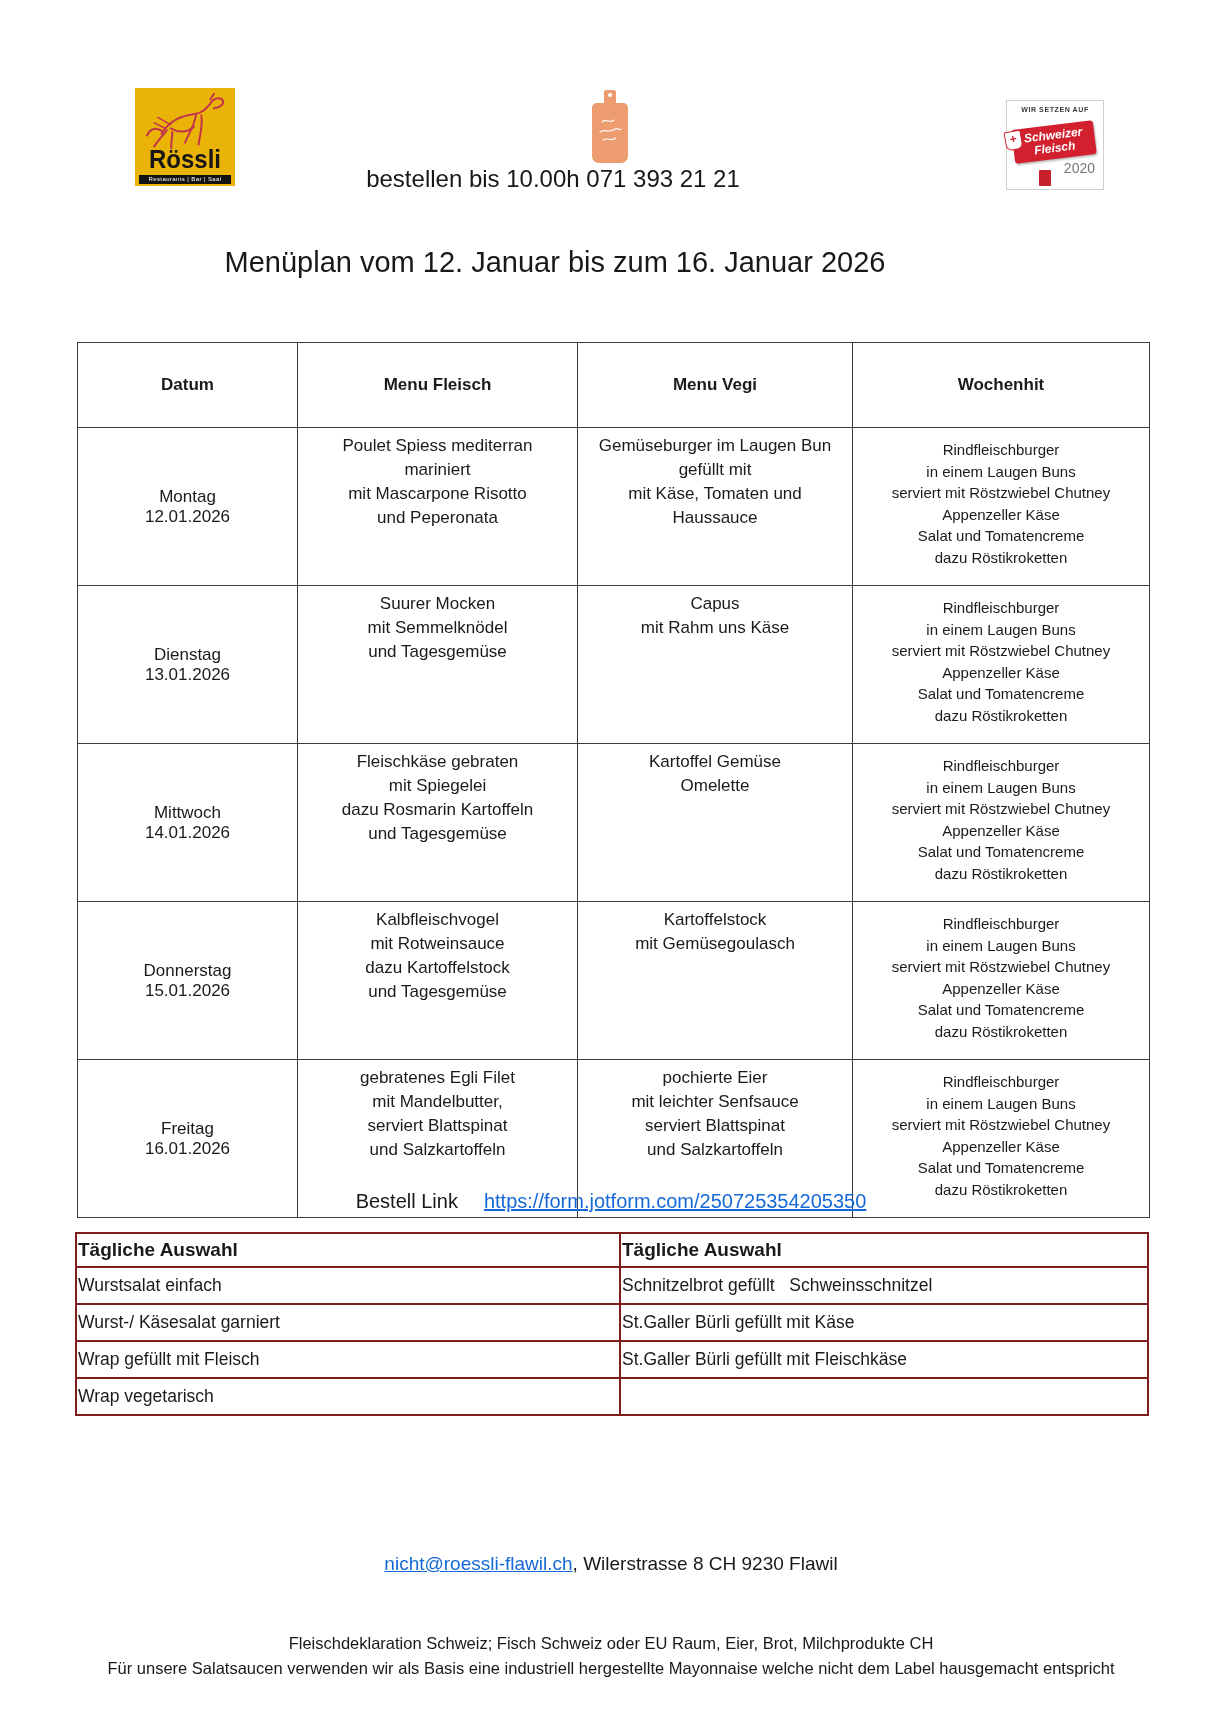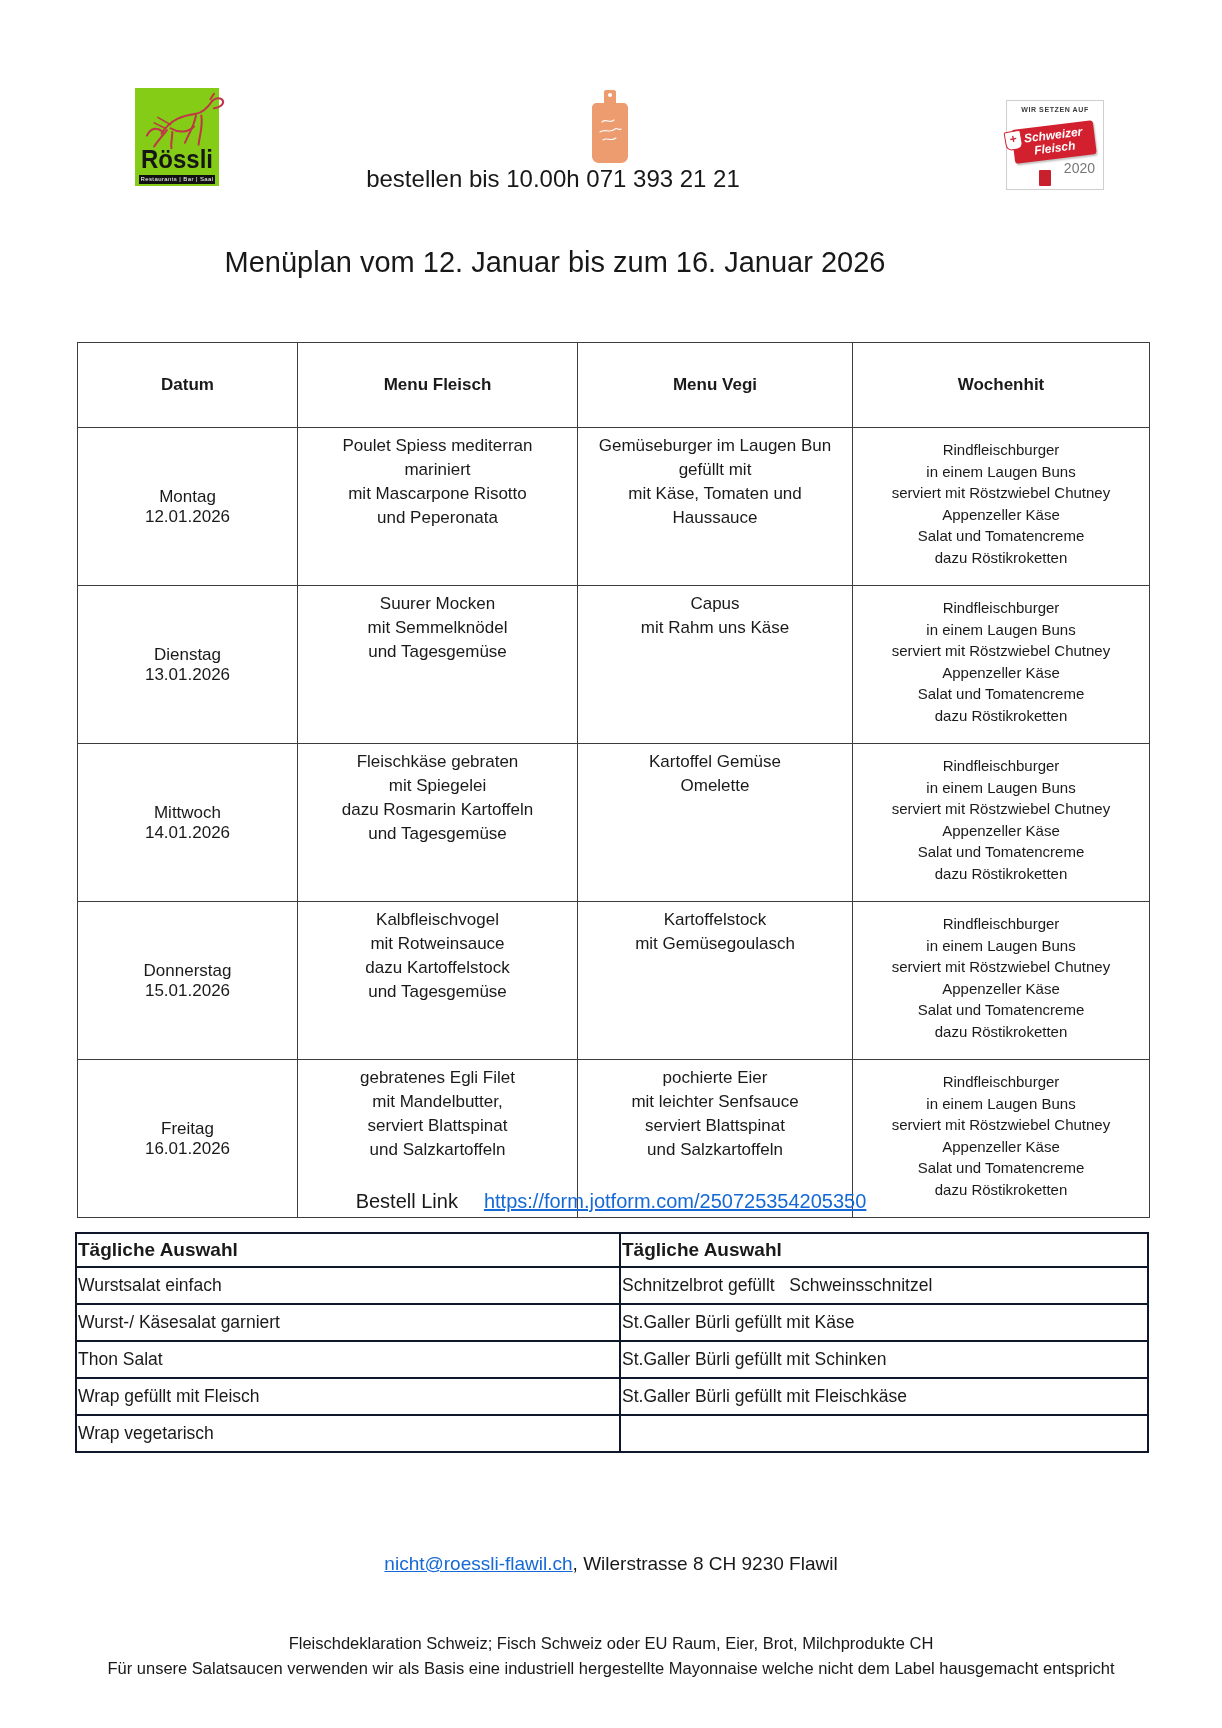--- a/index.html
+++ b/index.html
@@ -1,21 +1,21 @@
 <!DOCTYPE html>
 <html><head>
 <meta charset="utf-8">
 <style>
   html,body{margin:0;padding:0;}
   body{
     width:1222px;height:1728px;position:relative;background:#ffffff;
     font-family:"Liberation Sans", sans-serif;color:#1a1a1a;overflow:hidden;
   }
   
-  .roessli-logo{position:absolute;left:135px;top:88px;width:84px;height:98px;background:#84cc16;}
+  .roessli-logo{position:absolute;left:135px;top:88px;width:100px;height:98px;background:#eab308;}
   .roessli-horse{position:absolute;left:4px;top:4px;width:92px;height:58px;}
   .roessli-word{position:absolute;left:0;top:58px;width:100%;text-align:center;
     font-weight:700;font-size:24px;letter-spacing:0px;color:#161616;transform:scaleY(1.05);}
   .roessli-bar{position:absolute;left:4px;right:4px;bottom:2px;height:9px;background:#121212;
     color:#fff;font-size:6px;line-height:9px;text-align:center;letter-spacing:0.4px;overflow:hidden;}
   .board-logo{position:absolute;left:590px;top:90px;width:40px;height:73px;}
   .badge{position:absolute;left:1006px;top:100px;width:96px;height:88px;background:#fff;
     border:1px solid #cfcfcf;}
   .badge-top{margin-top:5px;text-align:center;font-size:7px;letter-spacing:0.6px;color:#3a3a3a;font-weight:700;}
   .badge-ribbon{position:absolute;left:6px;top:24px;width:82px;height:34px;background:#d2202f;
@@ -41,21 +41,21 @@
   .menu-table td{height:145px;}
   td.cell-day{vertical-align:middle;font-size:17px;line-height:20px;white-space:pre-line;}
   td.cell-menu{vertical-align:top;padding-top:6px;font-size:17px;line-height:24px;white-space:pre-line;}
   td.cell-hit{vertical-align:top;padding-top:11px;font-size:15px;line-height:21.5px;white-space:pre-line;}
   
   .order-link-line{position:absolute;top:1190px;left:0;width:1222px;text-align:center;font-size:20px;}
   .order-link-line .lbl{color:#181818;margin-right:26px;}
   a.link{color:#1569d6;text-decoration:underline;cursor:pointer;}
   
   .daily-table{position:absolute;left:75px;top:1232px;width:1072px;}
-  .daily-table th,.daily-table td{border:2px solid #0f172a;text-align:left;
+  .daily-table th,.daily-table td{border:2px solid #7f1d1d;text-align:left;
     white-space:pre-wrap;overflow:hidden;}
   .daily-table th{height:30px;font-size:19px;font-weight:700;vertical-align:middle;}
   .daily-table td{height:33px;font-size:17.5px;vertical-align:middle;}
   
   .footer-contact{position:absolute;top:1553px;left:0;width:1222px;text-align:center;font-size:19px;color:#181818;}
   .footer-decl1{position:absolute;top:1634px;left:0;width:1222px;text-align:center;font-size:16.5px;color:#181818;}
   .footer-decl2{position:absolute;top:1659px;left:0;width:1222px;text-align:center;font-size:16.5px;color:#181818;}
 </style>
 </head>
 <body>
@@ -218,24 +218,20 @@
   </tr>
   <tr>
     <td>Wurstsalat einfach</td>
     <td>Schnitzelbrot gefüllt   Schweinsschnitzel</td>
   </tr>
   <tr>
     <td>Wurst-/ Käsesalat garniert</td>
     <td>St.Galler Bürli gefüllt mit Käse</td>
   </tr>
   <tr>
-    <td>Thon Salat</td>
-    <td>St.Galler Bürli gefüllt mit Schinken</td>
-  </tr>
-  <tr>
     <td>Wrap gefüllt mit Fleisch</td>
     <td>St.Galler Bürli gefüllt mit Fleischkäse</td>
   </tr>
   <tr>
     <td>Wrap vegetarisch</td>
     <td></td>
   </tr>
 </tbody>
   </table>
 

